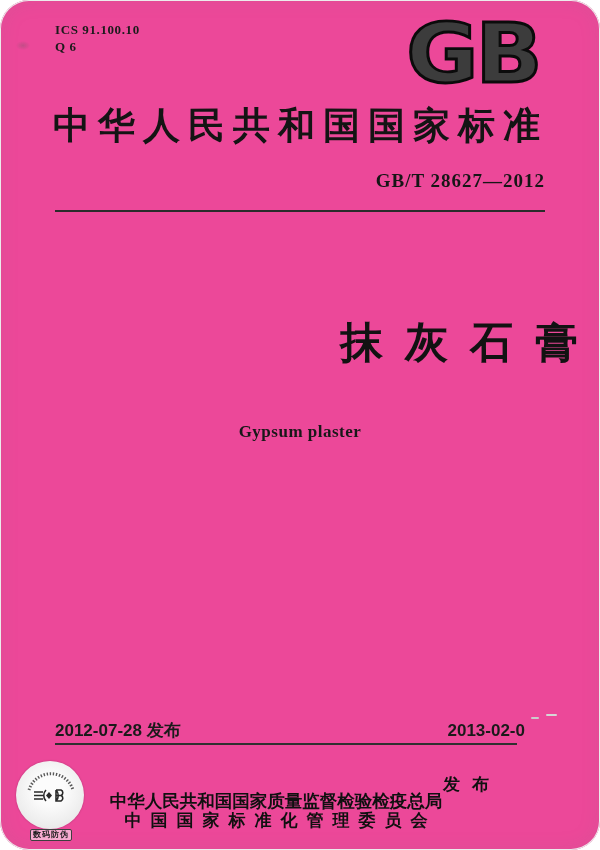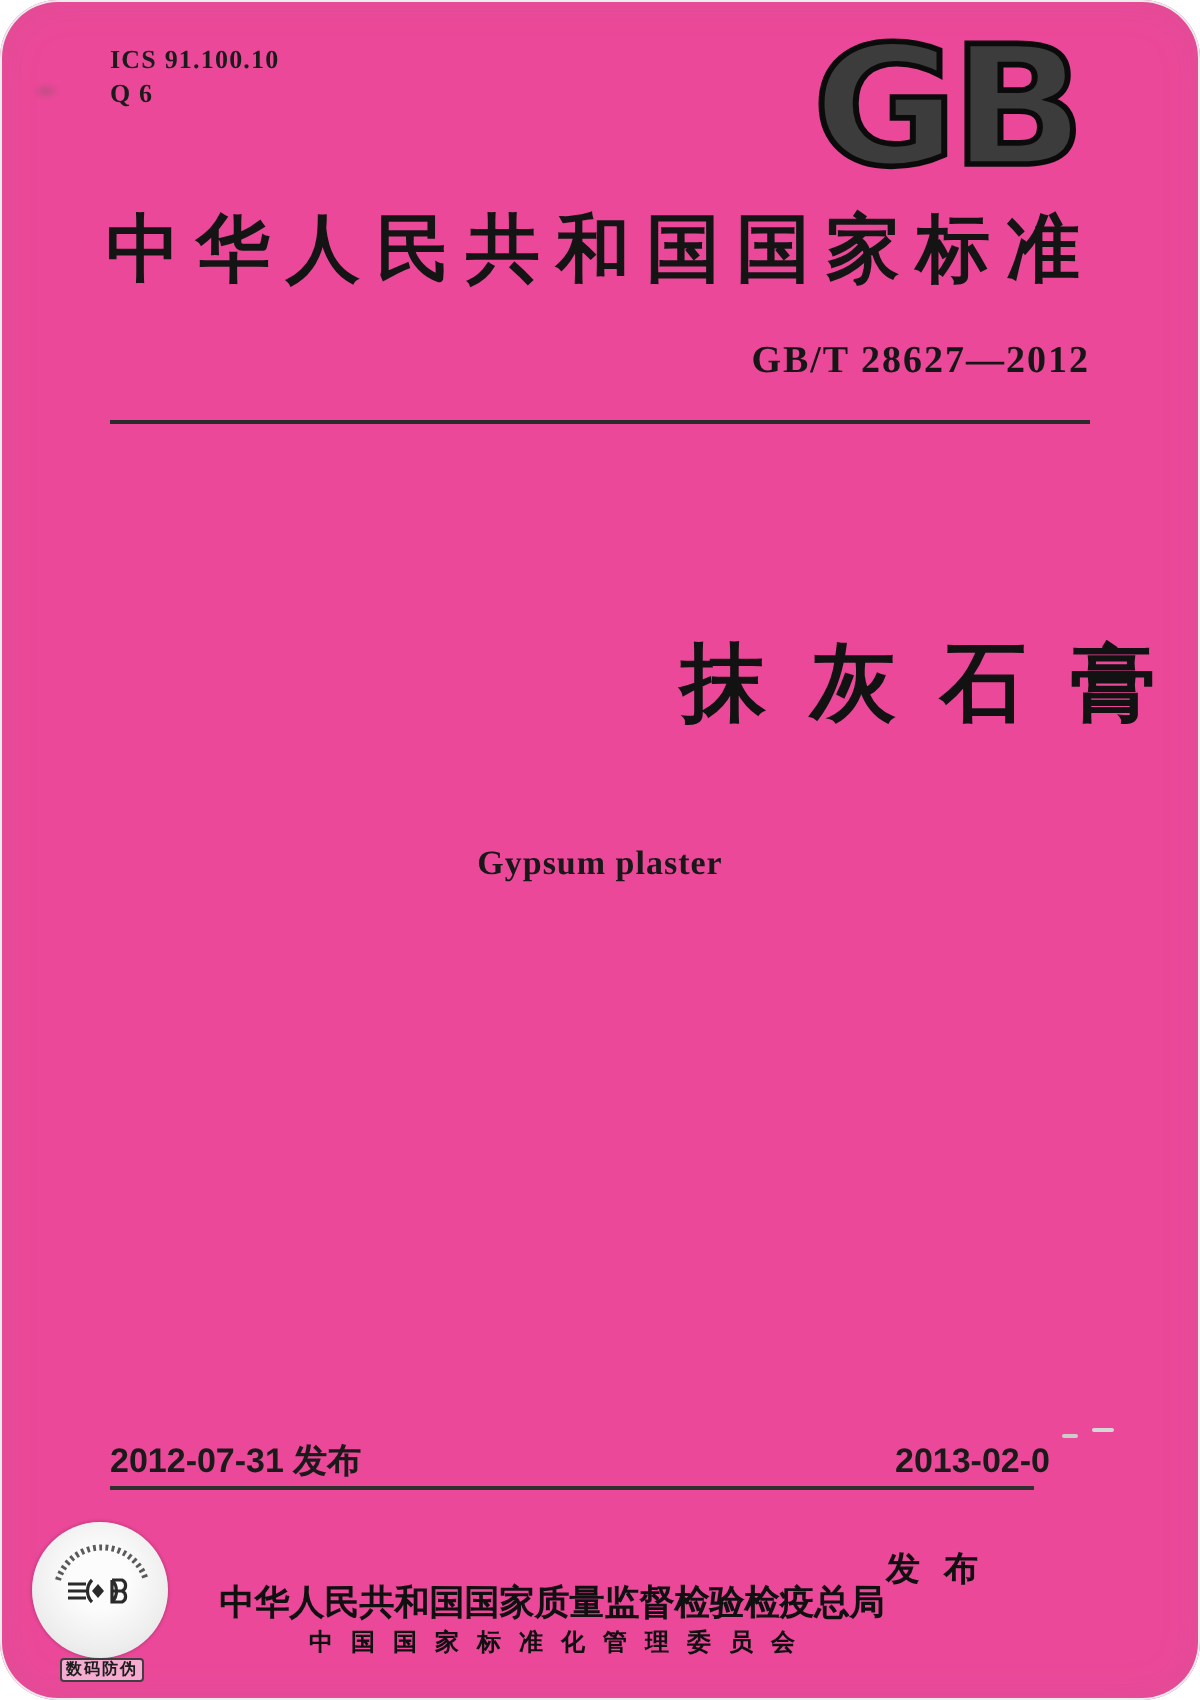--- a/index.html
+++ b/index.html
@@ -68,21 +68,21 @@
     position:absolute; left:55px; right:83px; top:743px; height:2px;
     background:#303030;
   }
 
   .publishers {
     position:absolute; left:90px; top:763px; width:372px; text-align:center;
     font-family:"Liberation Sans","DejaVu Sans",sans-serif;
     font-weight:bold; color:#101010;margin-top:28px;
   }
   .publishers .line1 { font-size:17.5px; line-height:20px; }
-  .publishers .line2 { font-size:12px; line-height:20px; letter-spacing:9px; padding-left:9px; }
+  .publishers .line2 { font-size:17px; line-height:20px; letter-spacing:9px; padding-left:9px; }
 
   .issued {
     position:absolute; left:443px; top:776px;
     font:bold 17px/1 "Liberation Sans","DejaVu Sans",sans-serif;
     letter-spacing:12px; color:#101010; white-space:nowrap;
   }
 
   
   .seal { position:absolute; left:16px; top:759px; width:70px; height:72px; }
   .seal-circle {
@@ -125,21 +125,21 @@
   <div class="heading">中华人民共和国国家标准</div>
 
   <div class="std-number">GB/T 28627—2012</div>
 
   <div class="rule-top"></div>
 
   <div class="title-cn">抹灰石膏</div>
   <div class="title-en">Gypsum plaster</div>
 
   <div class="dates">
-    <span>2012-07-31 发布</span>
+    <span>2012-07-28 发布</span>
     <span>2013-02-0</span>
   </div>
   <div class="rule-dates"></div>
 
   <div class="publishers">
     <div class="line1">中华人民共和国国家质量监督检验检疫总局</div>
     <div class="line2">中国国家标准化管理委员会</div>
   </div>
   <div class="issued">发布</div>
 

